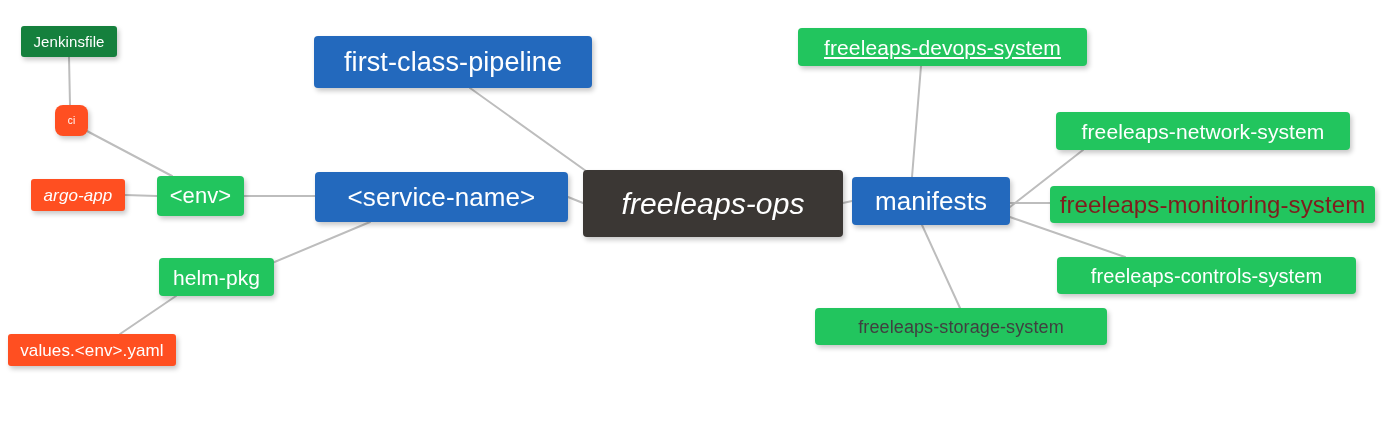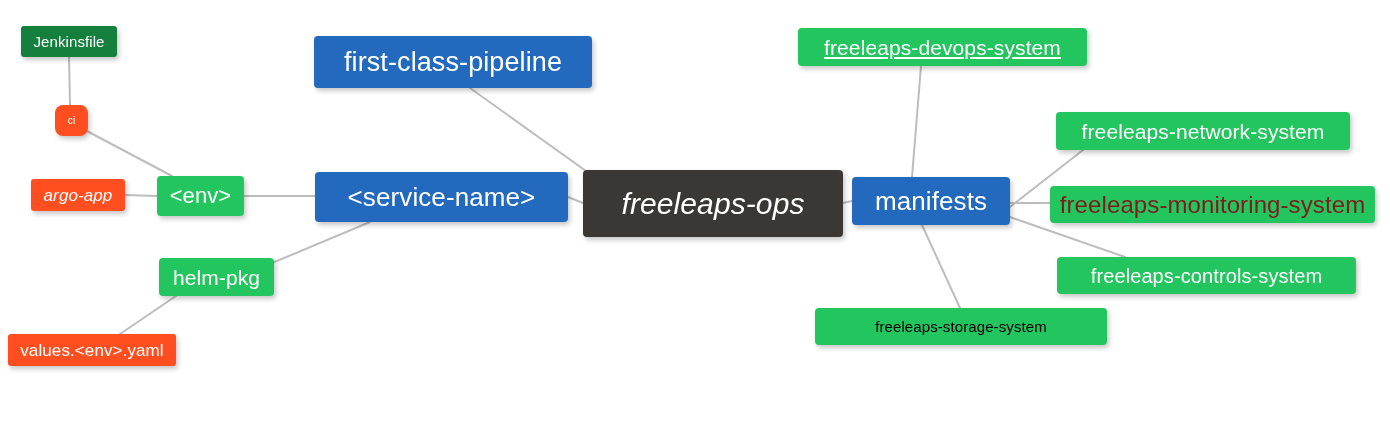--- a/index.html
+++ b/index.html
@@ -103,18 +103,18 @@
       </div>
       <div class="mm-node" style="left: 1056px; top: 112px; width: 294px; height: 38px; background: rgb(34, 197, 94); color: rgb(255, 255, 255); font-size: 21px; border-radius: 4px;">
         <span class="mm-label">freeleaps-network-system</span>
       </div>
       <div class="mm-node" style="left: 1050px; top: 186px; width: 325px; height: 37px; background: rgb(34, 197, 94); color: #7f1d1d; font-size: 24px; border-radius: 4px;">
         <span class="mm-label">freeleaps-monitoring-system</span>
       </div>
       <div class="mm-node" style="left: 1057px; top: 257px; width: 299px; height: 37px; background: rgb(34, 197, 94); color: rgb(255, 255, 255); font-size: 20px; border-radius: 4px;">
         <span class="mm-label">freeleaps-controls-system</span>
       </div>
-      <div class="mm-node" style="left: 815px; top: 308px; width: 292px; height: 37px; background: rgb(34, 197, 94); color: #000000; font-size: 15px; border-radius: 4px;">
+      <div class="mm-node" style="left: 815px; top: 308px; width: 292px; height: 37px; background: rgb(34, 197, 94); color: #404040; font-size: 18px; border-radius: 4px;">
         <span class="mm-label">freeleaps-storage-system</span>
       </div>
     </div>
 
 </div>
 
 </body></html>

